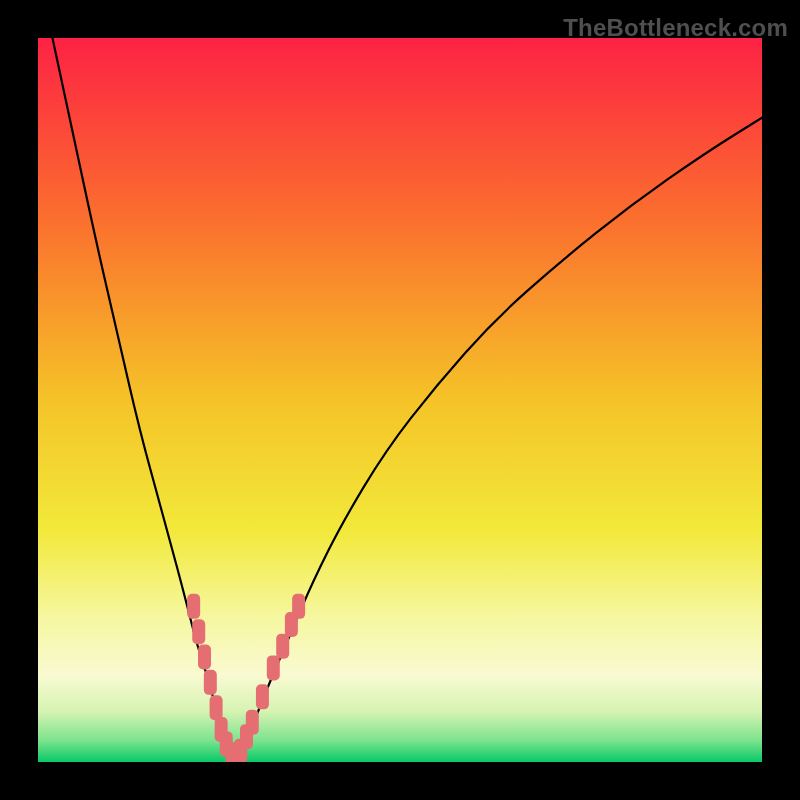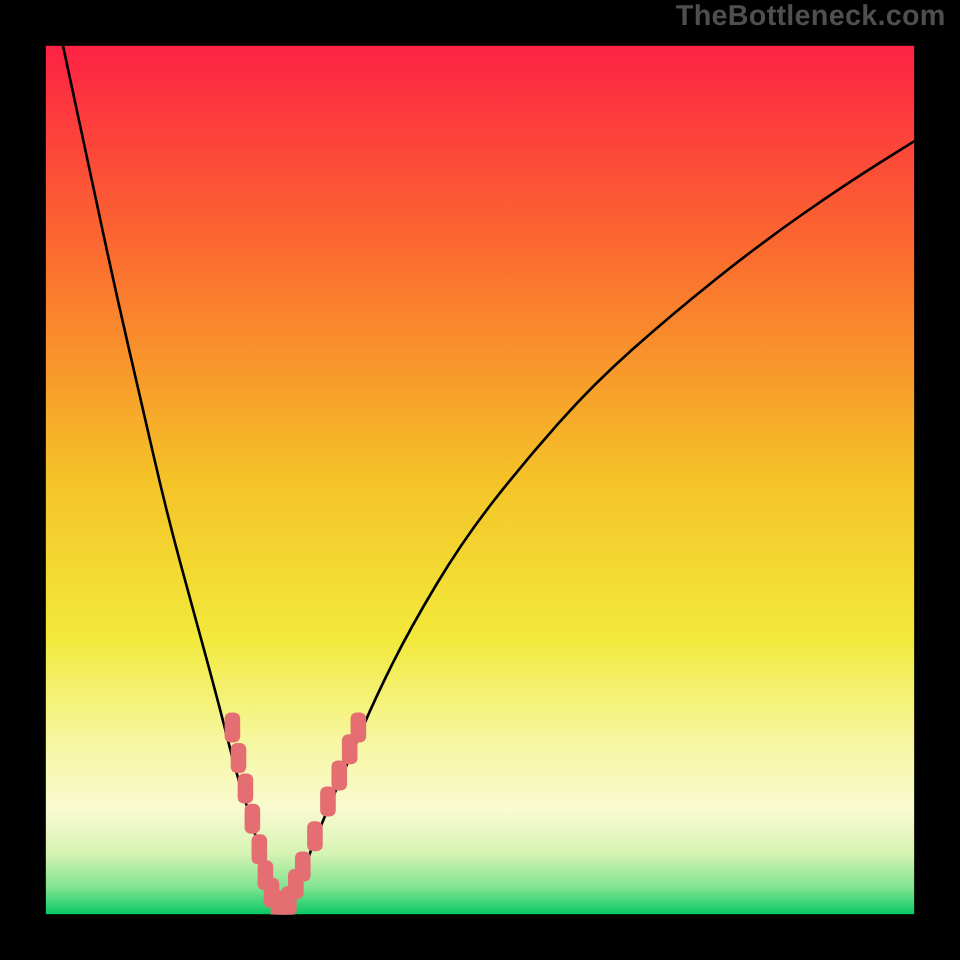--- a/index.html
+++ b/index.html
@@ -12,21 +12,21 @@
     font-family: Arial, Helvetica, sans-serif;
   }
   .frame {
     position: relative;
     width: 800px;
     height: 800px;
     background: #000;
   }
   .watermark {
     position: absolute;
-    top: 0;
+    top: 14px;
     right: 12px;
     color: #4f4f4f;
     font-size: 24px;
     font-weight: 600;
     letter-spacing: 0.2px;
     z-index: 10;
     user-select: none;
   }
   .plot-outer {
     position: absolute;

